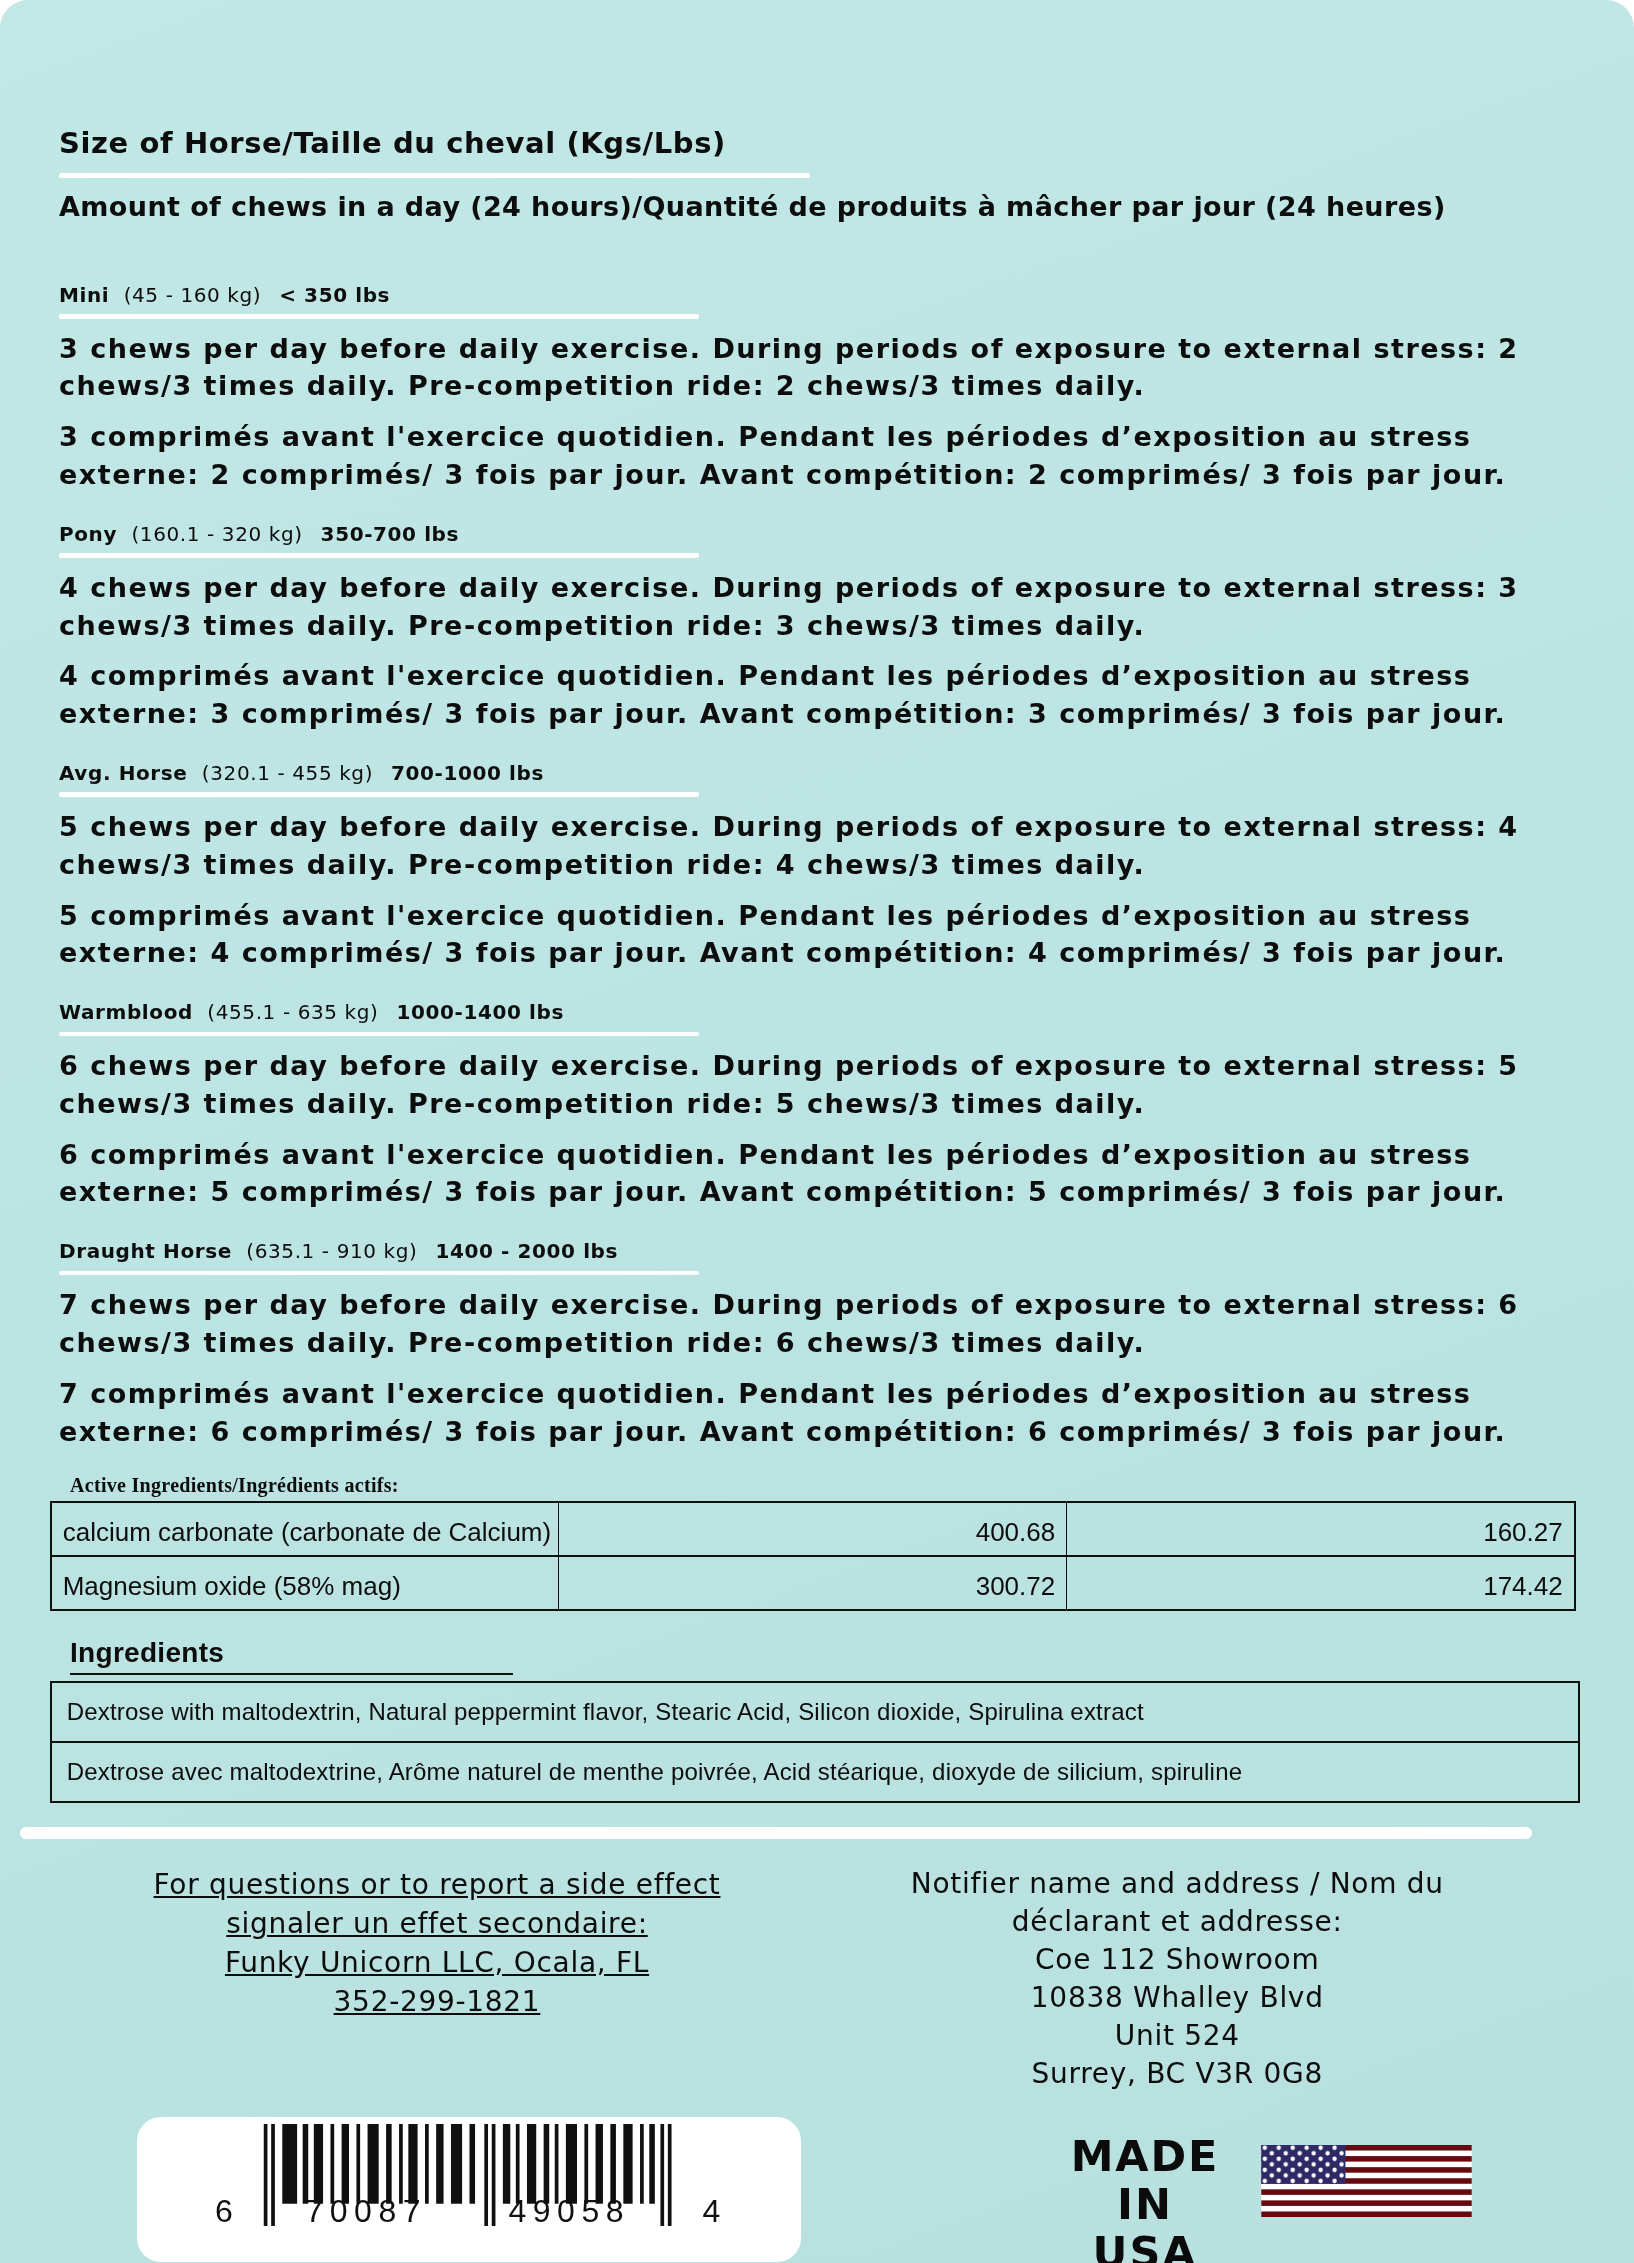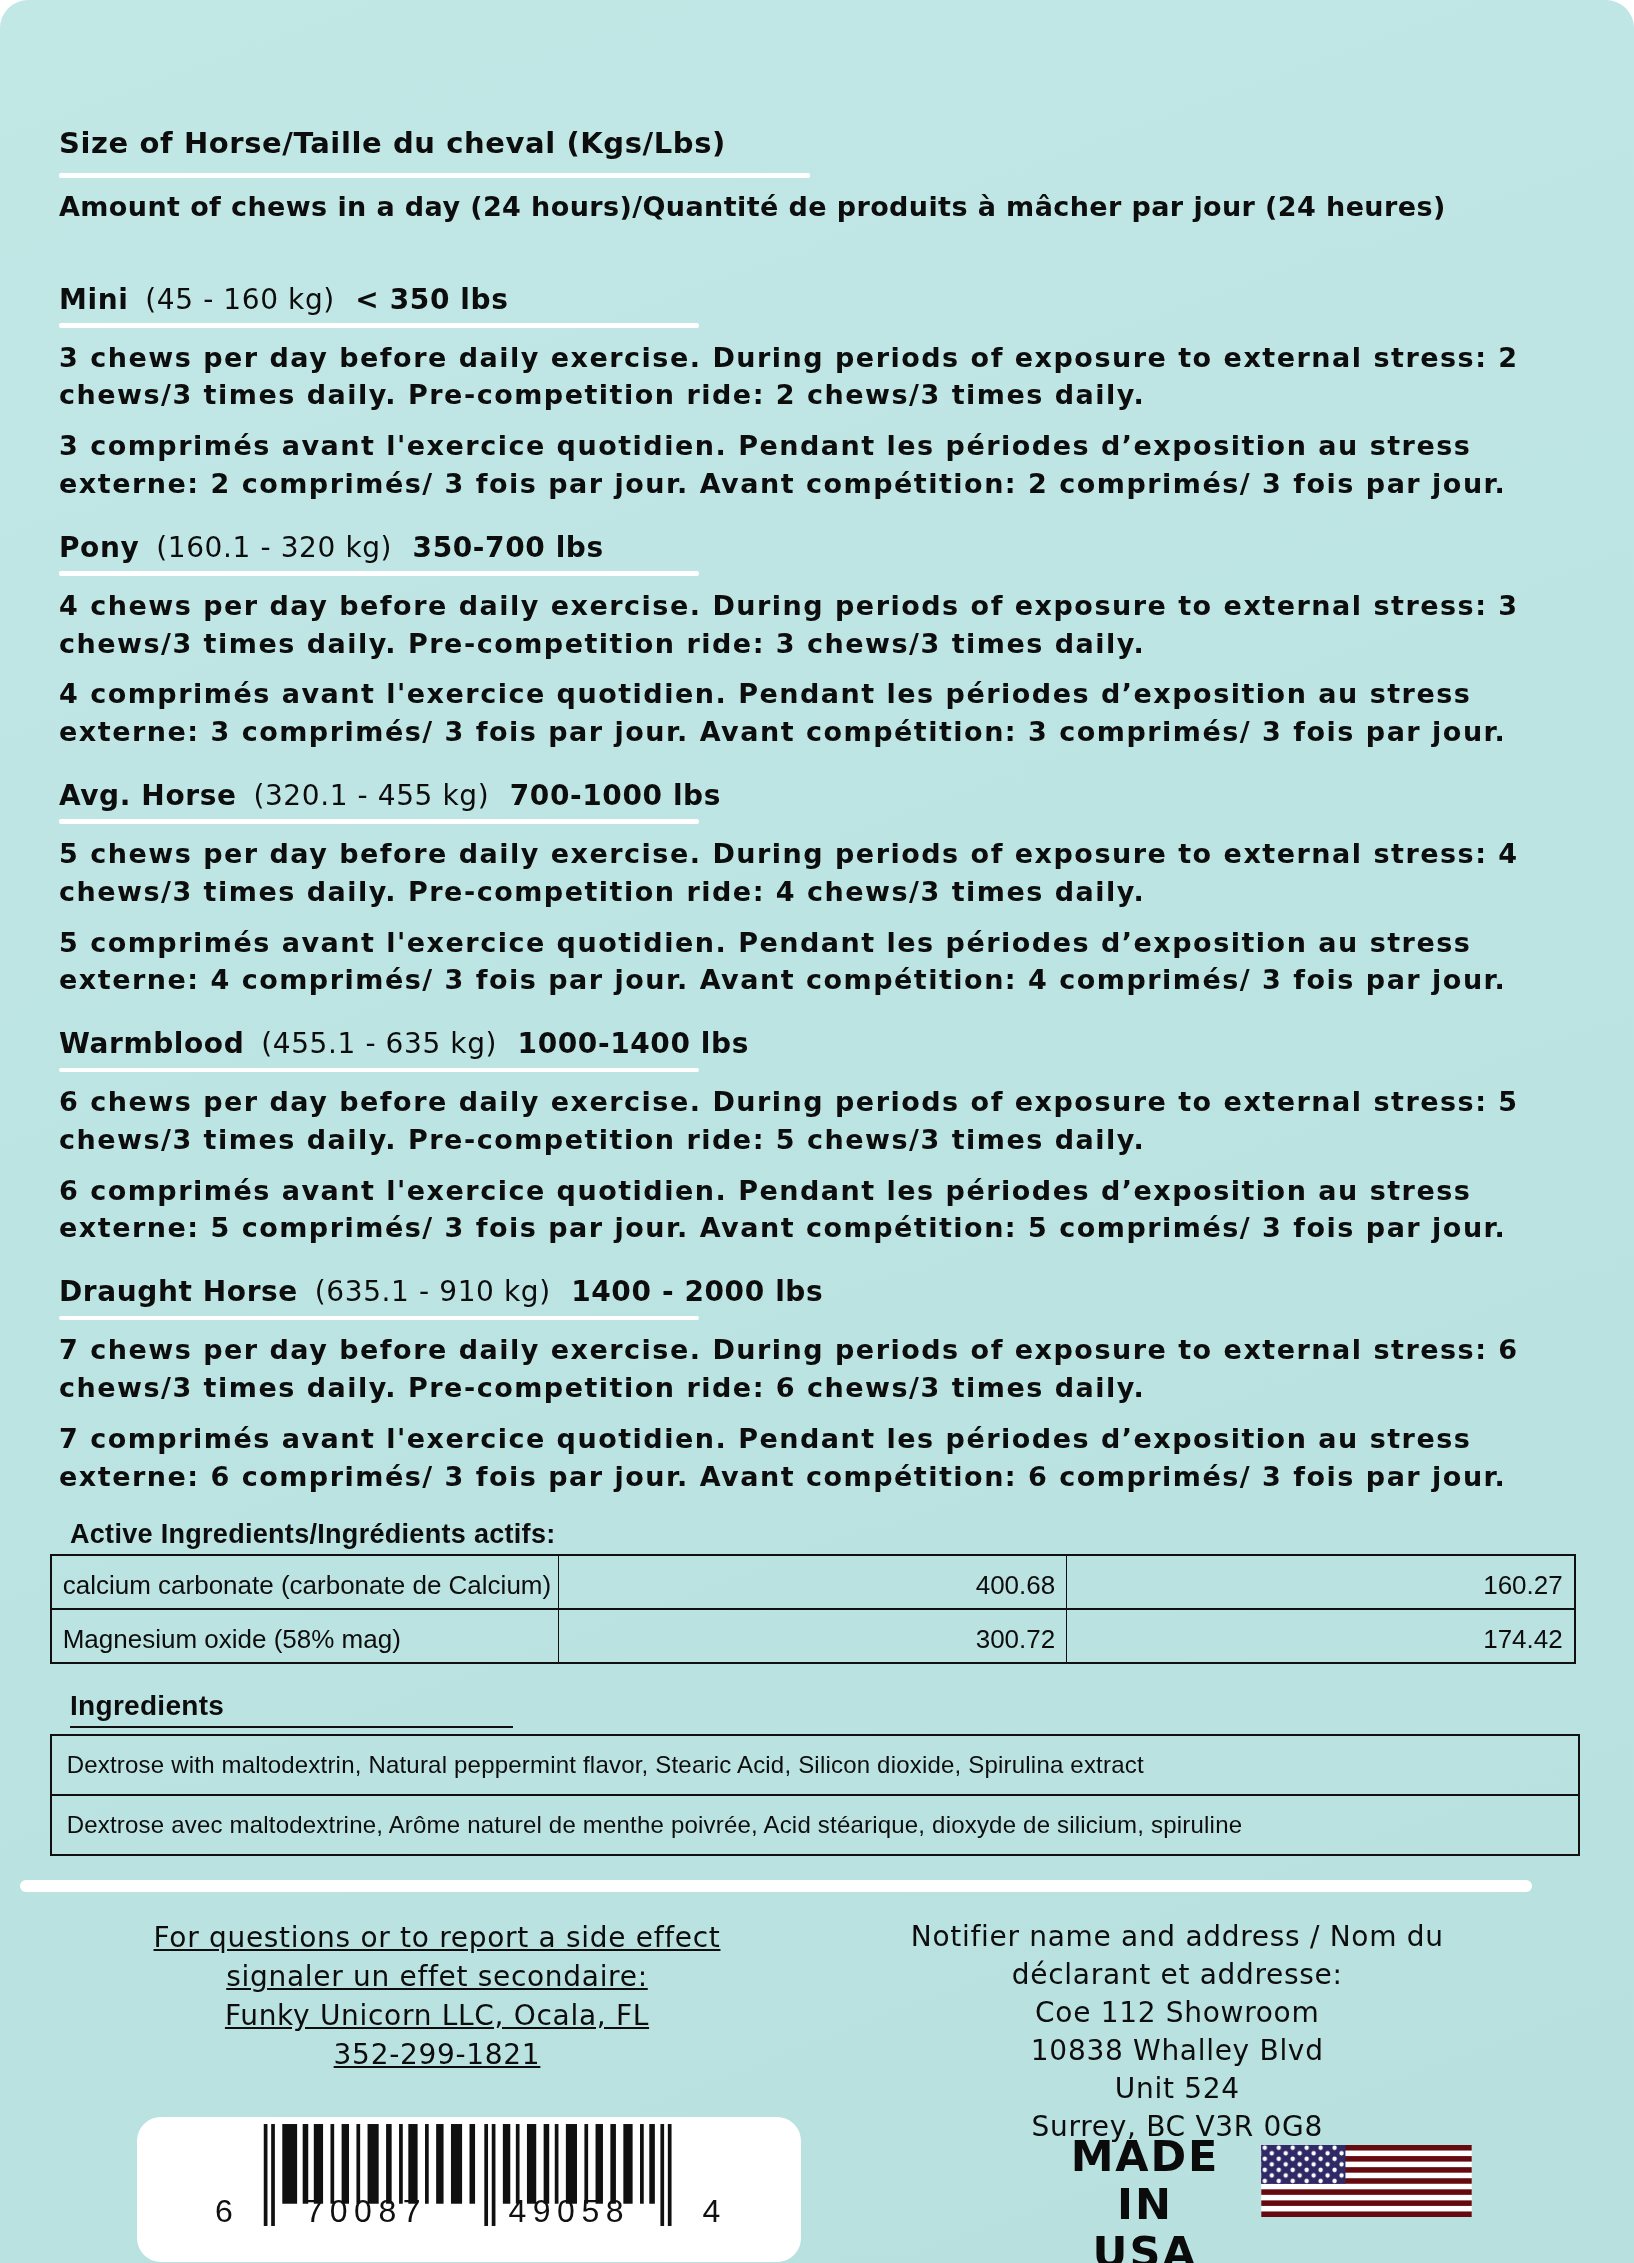--- a/index.html
+++ b/index.html
@@ -15,29 +15,29 @@
   .content{padding:0 0 0 59px;}
   .geo{letter-spacing:0.9px;}
   h1.size-title{
     margin:126px 0 0 0;font-size:29px;font-weight:bold;letter-spacing:0.6px;
   }
   .wline{background:#ffffff;height:4.6px;border-radius:1.9px;}
   .wline-top{width:751px;margin-top:13px;}
   .amount-title{margin:13px 0 0 0;font-size:27px;font-weight:bold;letter-spacing:0.4px;}
   section.size-section{margin-top:28px;}
   section.size-section.first{margin-top:61px;}
-  .sec-head{margin:0;font-size:28px;font-weight:normal;letter-spacing:0.6px;white-space:nowrap;}
+  .sec-head{margin:0;font-size:20px;font-weight:normal;letter-spacing:0.6px;white-space:nowrap;}
   .sec-name{font-weight:bold;}
   .sec-kg{font-weight:normal;margin-left:7.4px;}
   .sec-lbs{font-weight:bold;margin-left:11px;}
   .wline-sec{width:640px;margin-top:7.4px;}
   p.dose{margin:11px 0 0 0;width:1544px;font-size:27px;line-height:1.4;letter-spacing:1.5px;font-weight:bold;}
   p.dose-fr{margin-top:13px;}
-  .ai-title{margin:24px 0 0 11px;font-size:27px;font-weight:bold;
-    font-family:Liberation Sans, sans-serif;letter-spacing:0.3px;}
+  .ai-title{margin:24px 0 0 11px;font-size:20px;font-weight:bold;
+    font-family:Liberation Serif, serif;letter-spacing:0.3px;}
   table.ai-table{
     border-collapse:collapse;margin:3.7px 0 0 -9.3px;width:1526px;
     font-family:"Liberation Sans",sans-serif;font-size:26px;
     border:2.8px solid #101010;table-layout:fixed;
   }
   table.ai-table th,table.ai-table td{
     border-top:2.8px solid #101010;border-bottom:2.8px solid #101010;
     border-left:1.9px solid #101010;border-right:1.9px solid #101010;
     height:41px;vertical-align:bottom;padding:3.7px 11px 7.4px 11px;
     font-weight:normal;overflow:hidden;white-space:nowrap;

